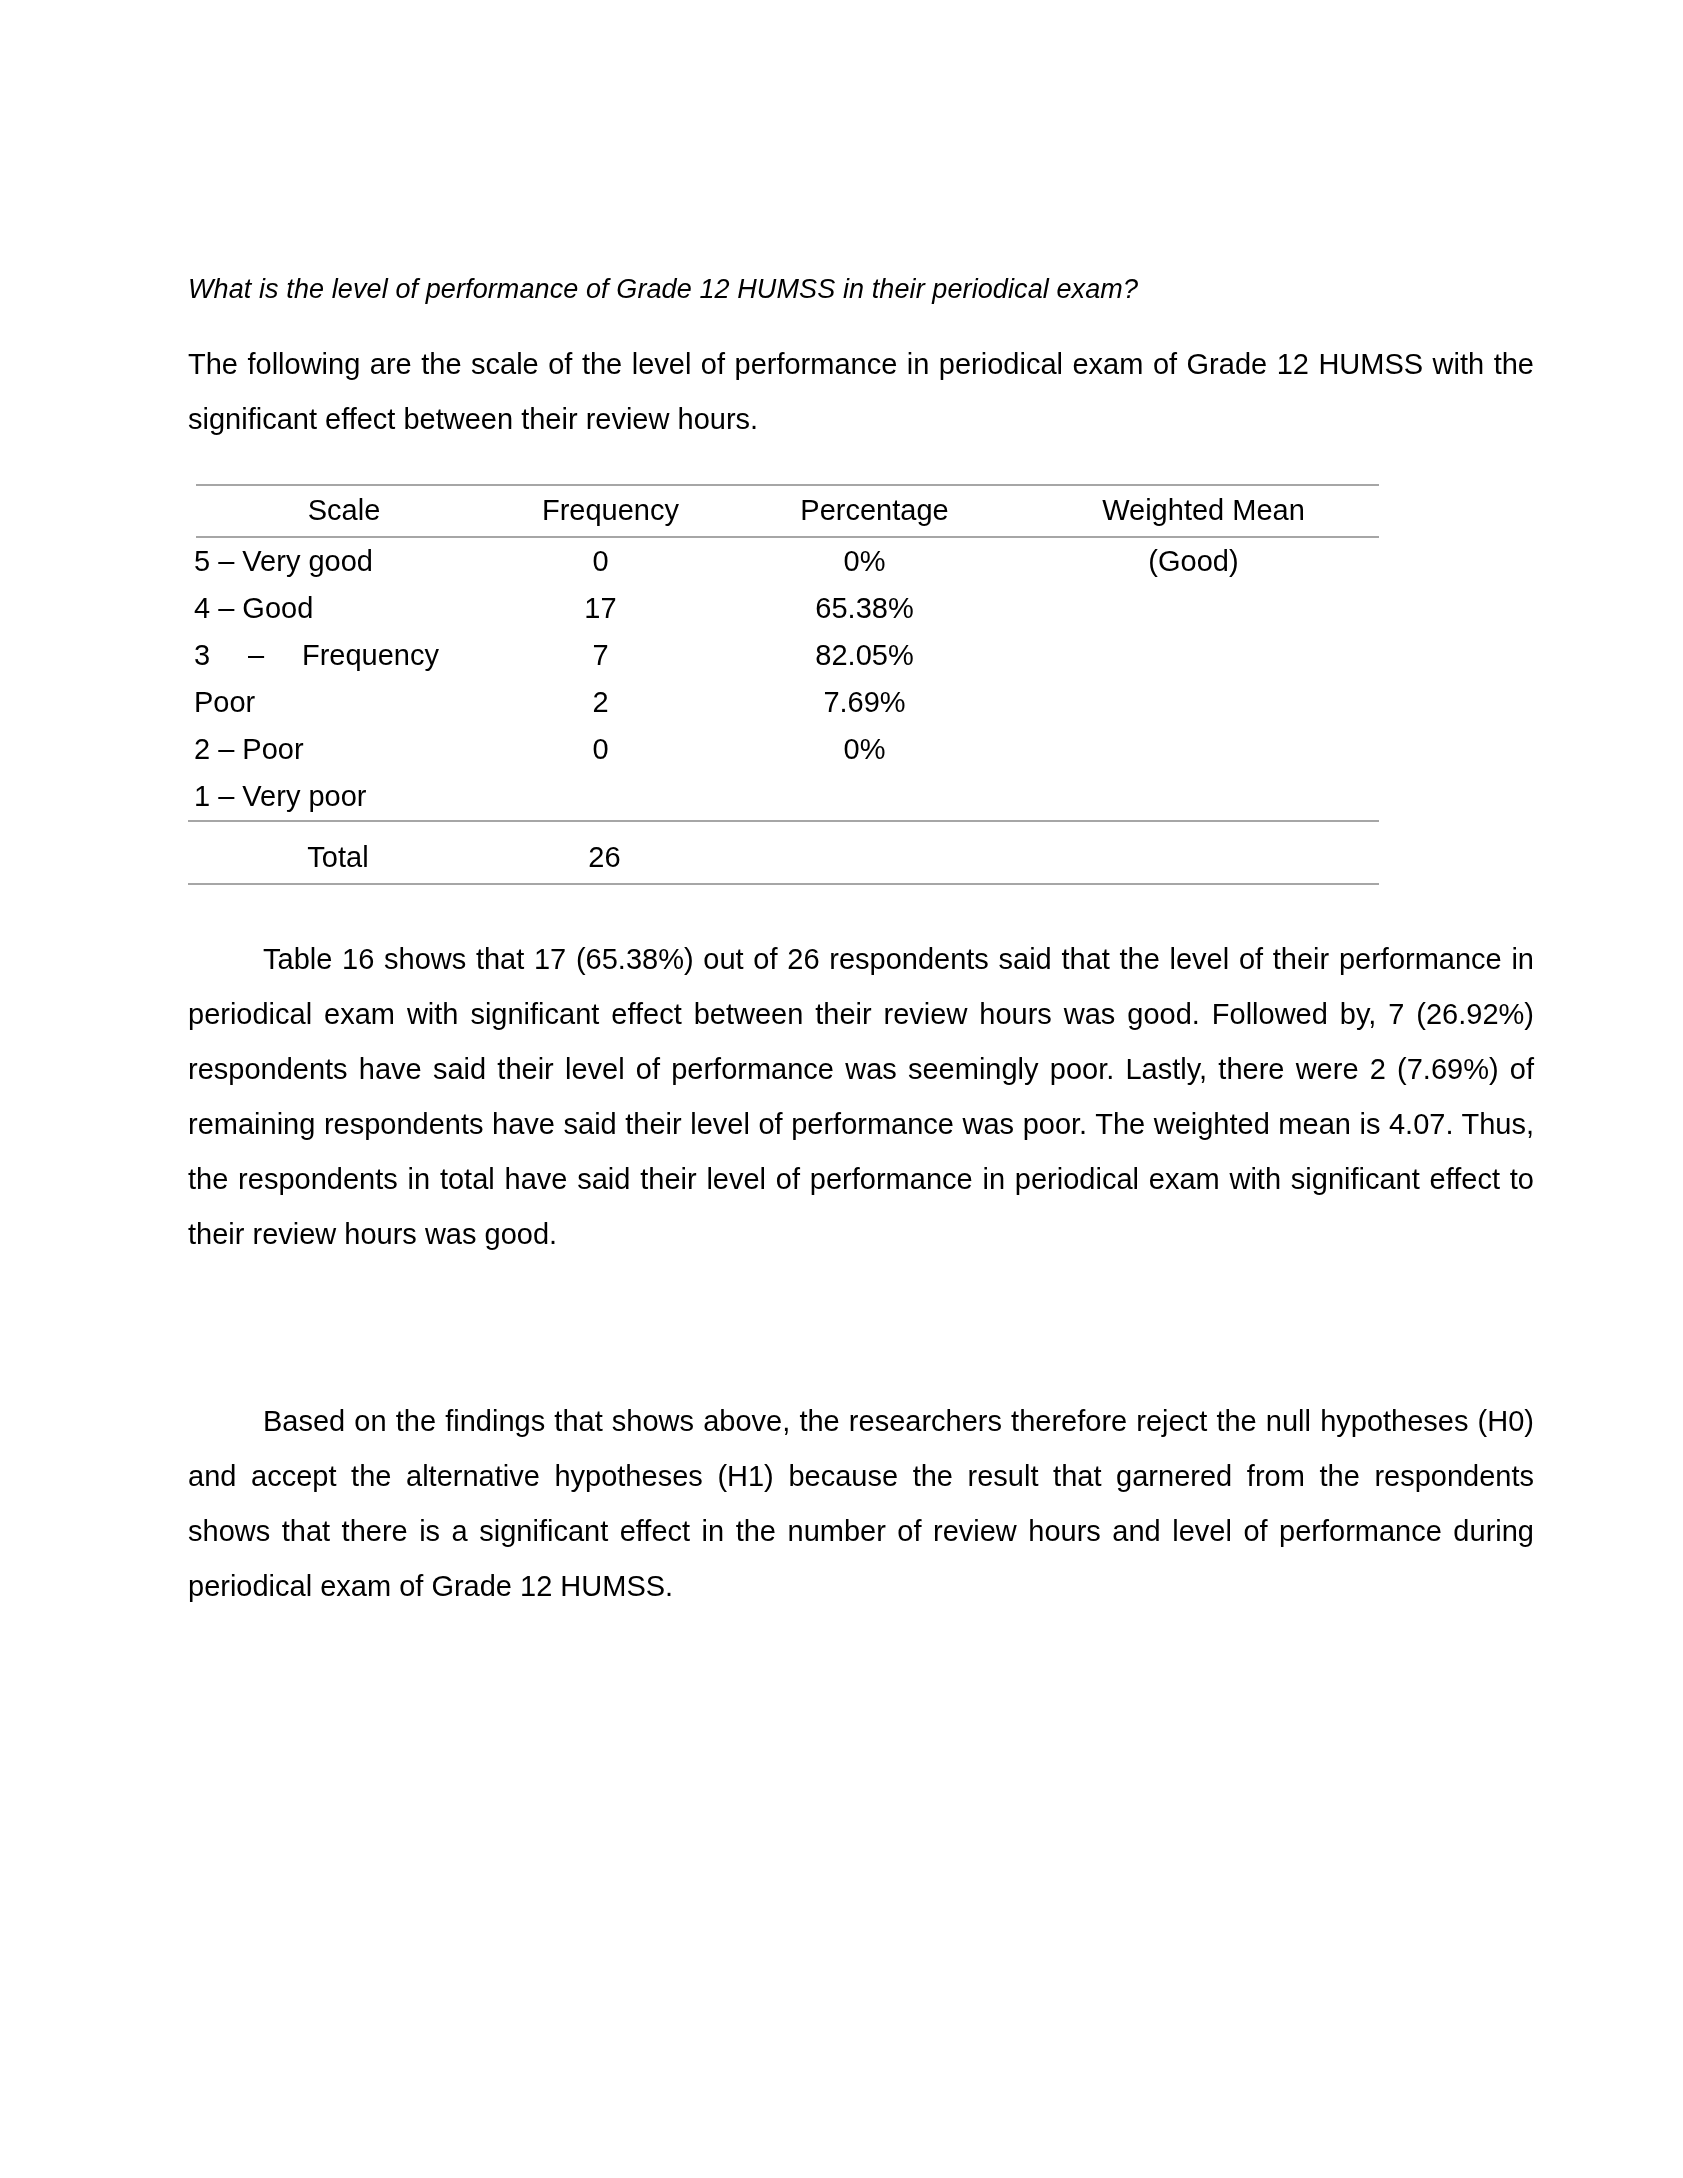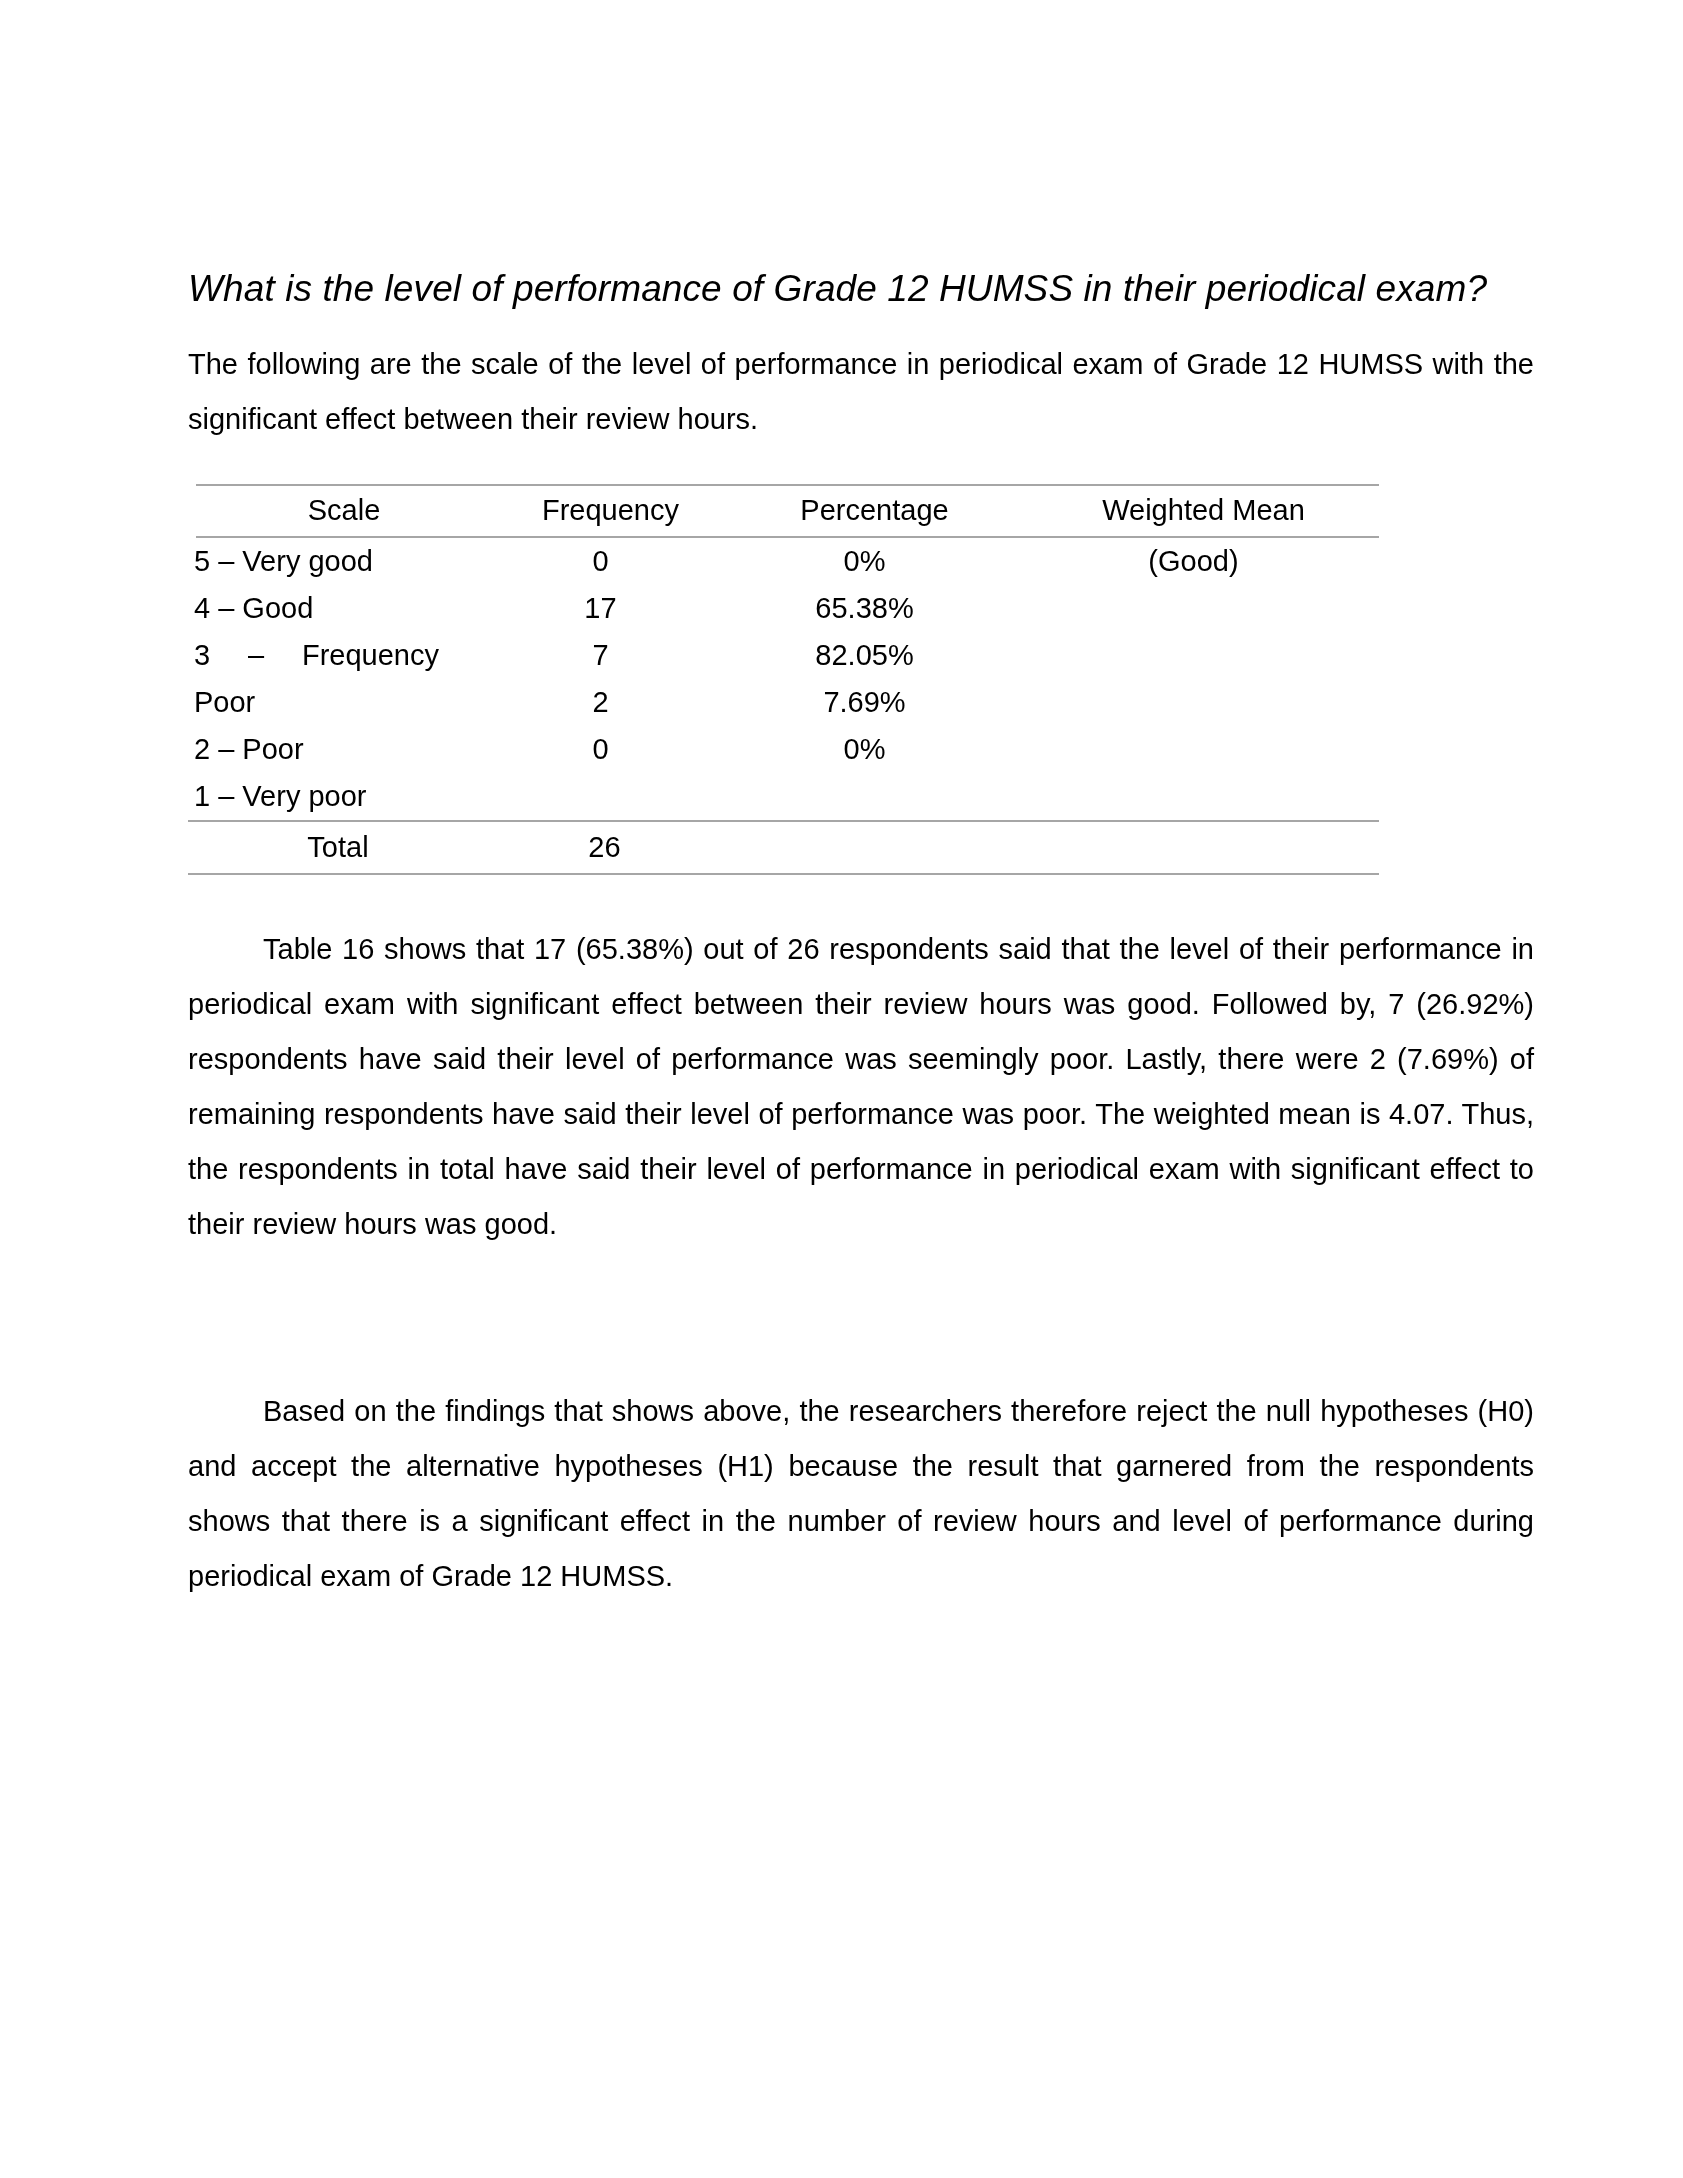--- a/index.html
+++ b/index.html
@@ -19,21 +19,21 @@
   .content {
     position: absolute;
     left: 188px;
     top: 0;
     width: 1346px;
   }
 
   
   .research-question {
     font-style: italic;
-    font-size: 37px;
+    font-size: 27px;
     line-height: 40px;
     margin-top: 269px;
     letter-spacing: 0.1px;
   }
 
   
   .para {
     font-size: 29px;
     line-height: 55px;
     text-align: justify;
@@ -119,21 +119,21 @@
     font-size: 29px;
     line-height: 47px;
     box-sizing: border-box;
   }
   .num-col div { white-space: nowrap; }
 
   .t-total {
     display: flex;
     font-size: 29px;
     line-height: 47px;
-    padding-top: 2px;
+    padding-top: 12px;
     padding-bottom: 2px;
   }
   .t-total .c-scale { text-align: center; padding-left: 4px; }
 </style>
 </head>
 <body>
 
 <div class="page">
   <div class="content">
 

